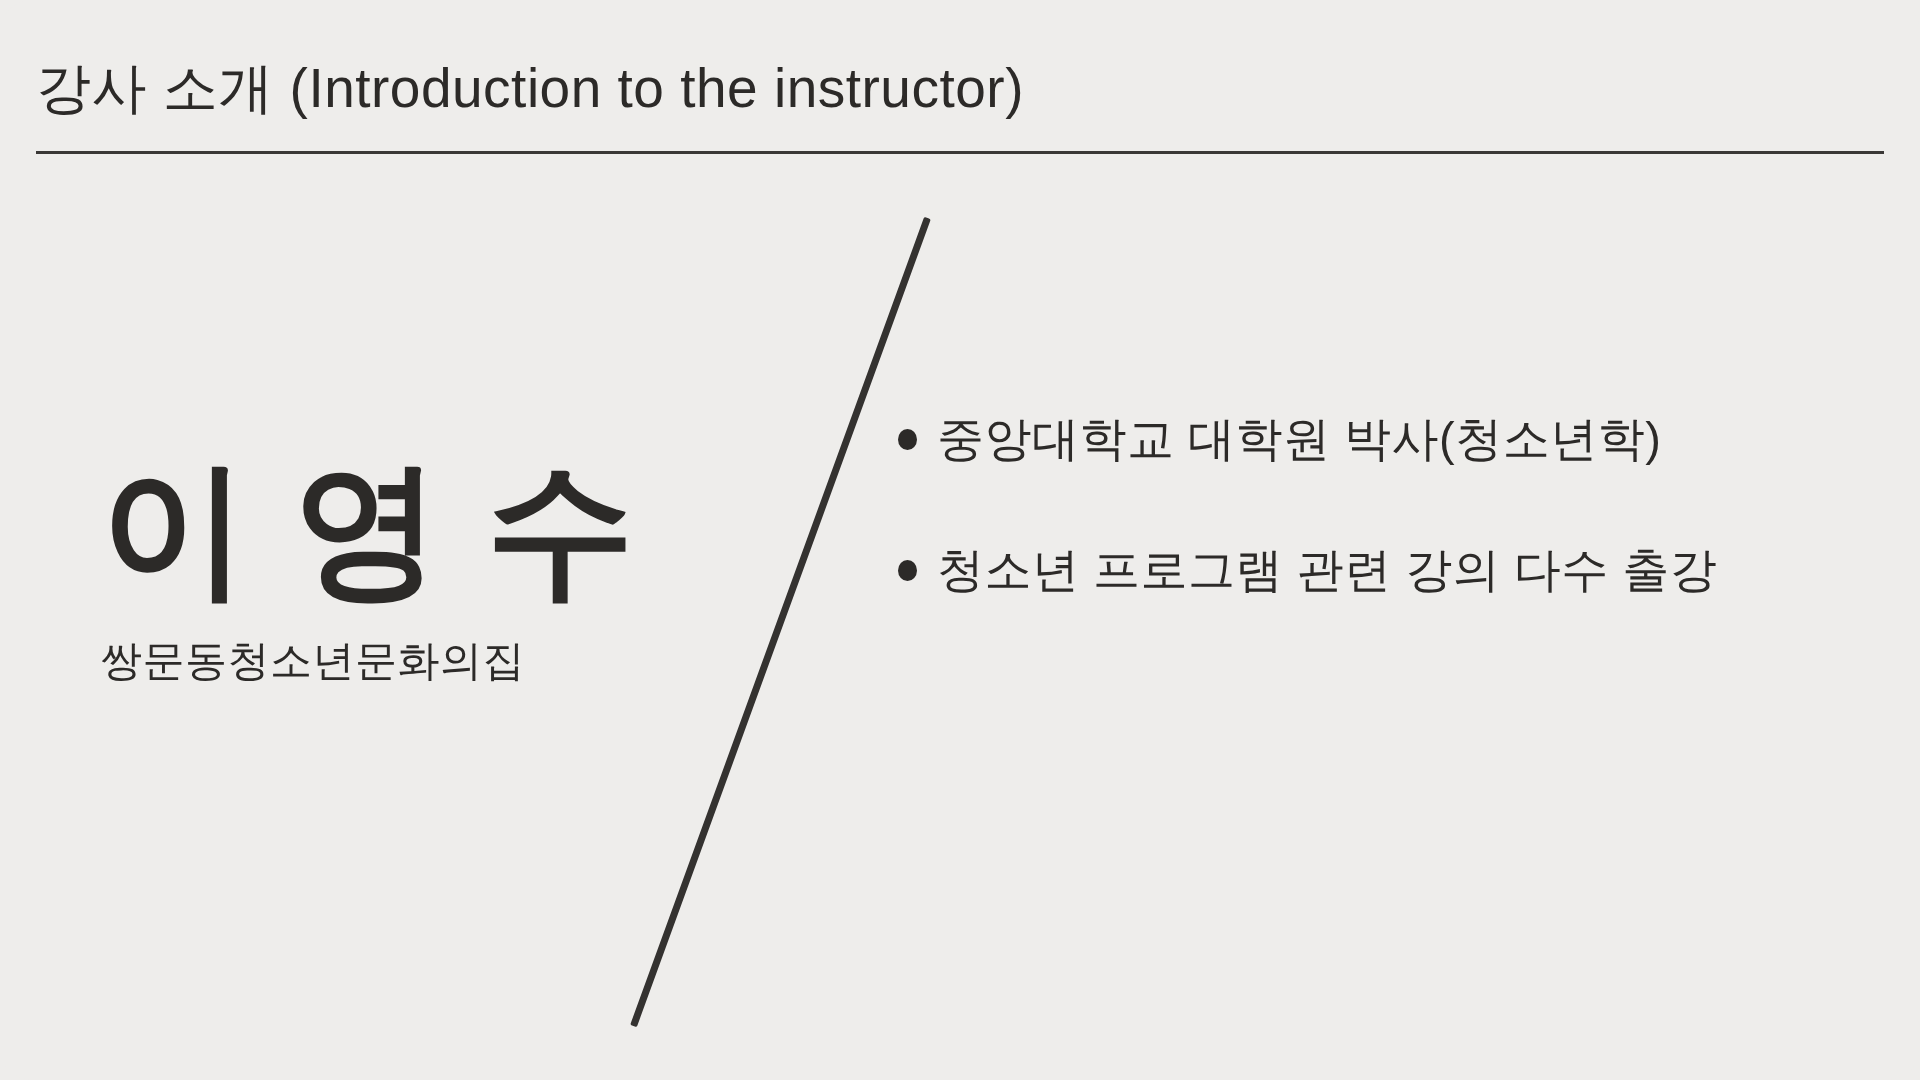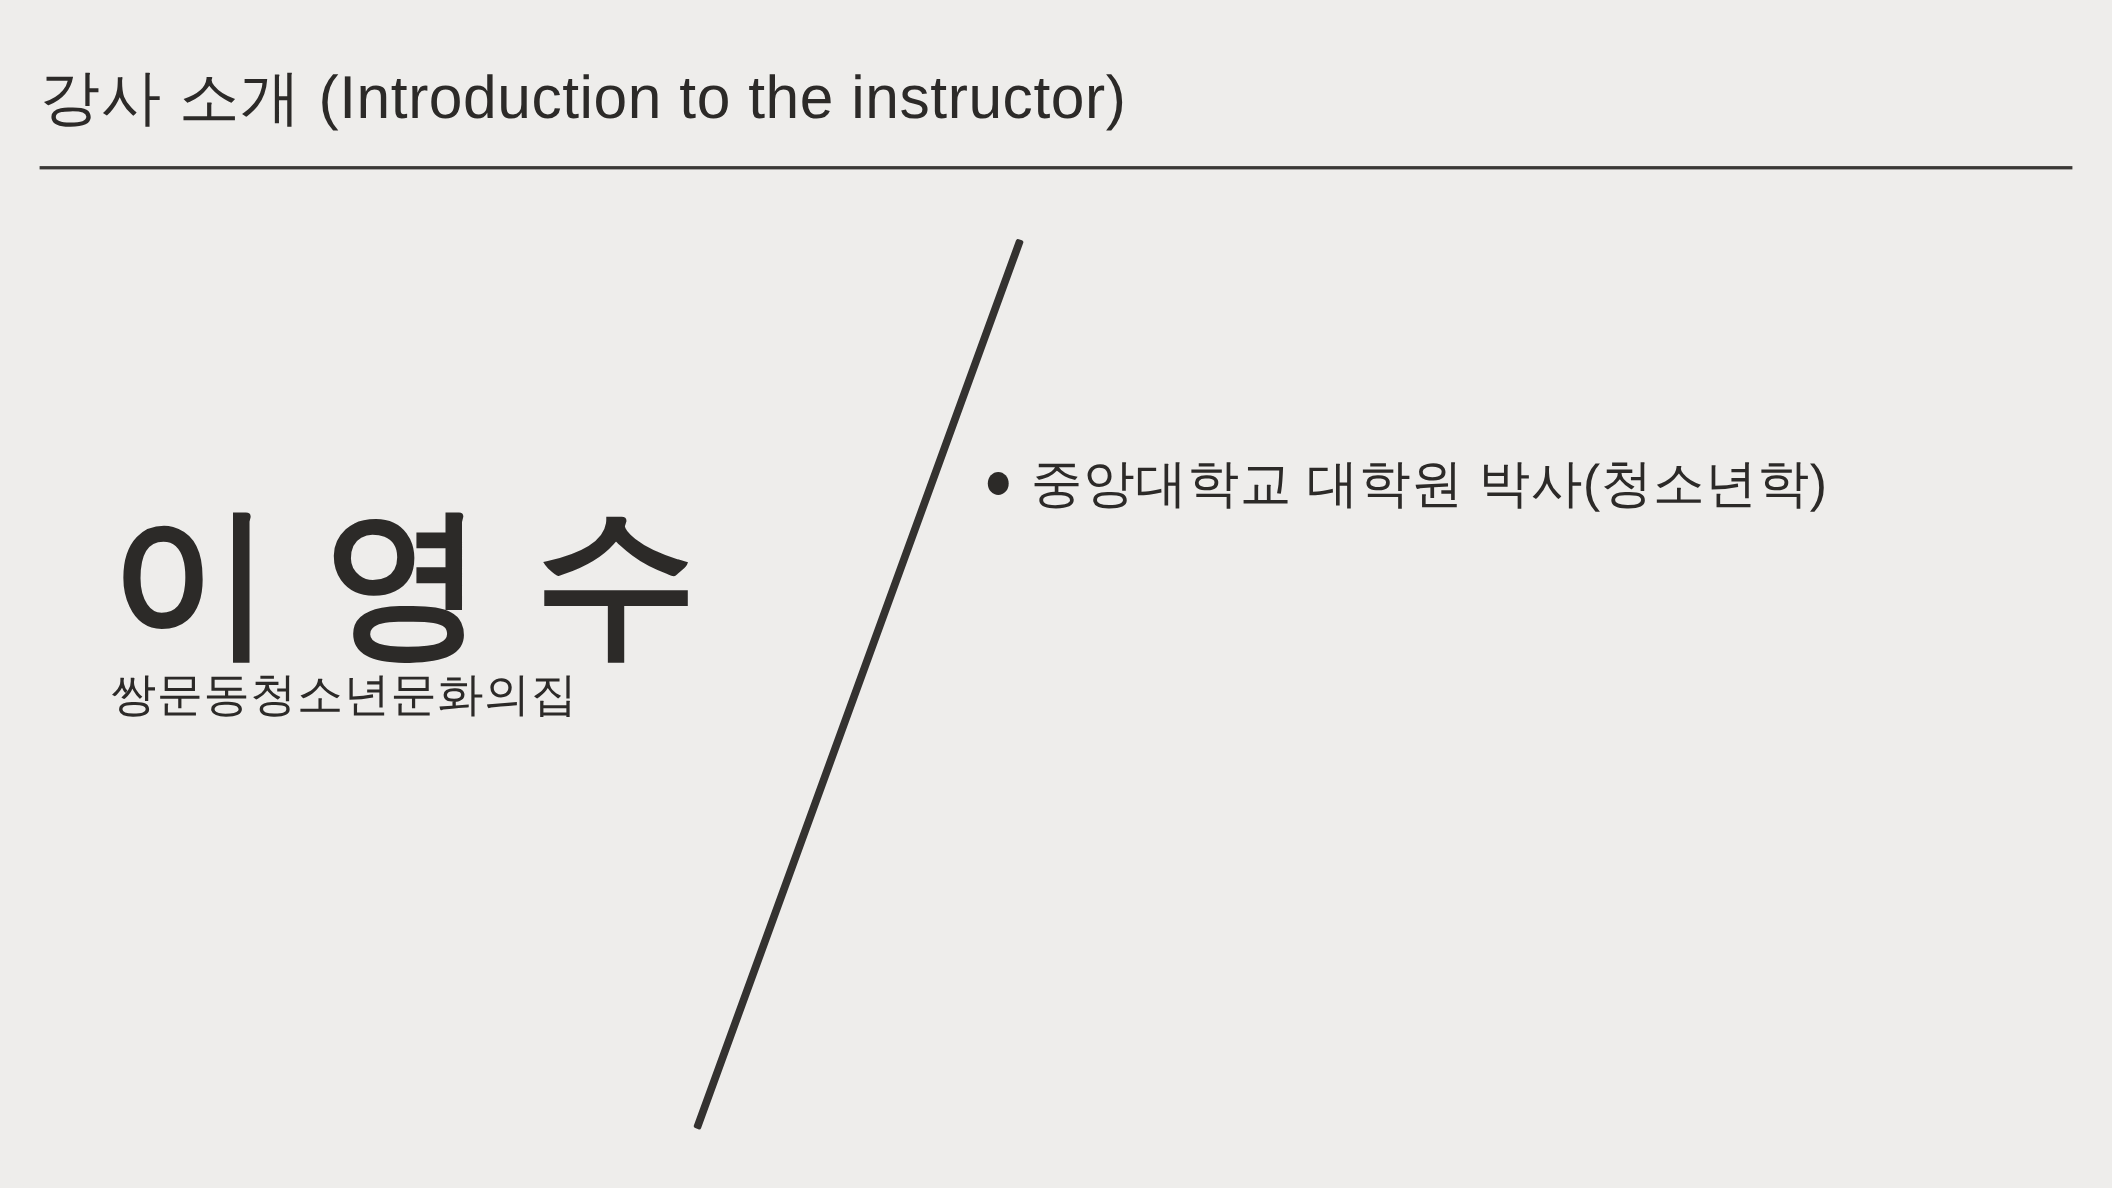--- a/index.html
+++ b/index.html
@@ -48,20 +48,21 @@
   }
   .instructor-name {
     font-size: 148px;
     font-weight: 800;
     line-height: 1.0;
     letter-spacing: 2px;
     color: #2c2a28;
     white-space: nowrap;
   }
   .instructor-affiliation {
+    margin-top: 30px;
     font-size: 42px;
     font-weight: 500;
     letter-spacing: 0.5px;
     color: #2c2a28;
     white-space: nowrap;
   }
 
   
   .diagonal-divider {
     position: absolute;
@@ -122,15 +123,19 @@
     <div class="instructor-affiliation">쌍문동청소년문화의집</div>
   </div>
 
   <div class="diagonal-divider"></div>
 
   <ul class="bullet-list">
     <li class="bullet-item">
       <span class="bullet-dot"></span>
       <span class="bullet-text">중앙대학교 대학원 박사(청소년학)</span>
     </li>
+    <li class="bullet-item">
+      <span class="bullet-dot"></span>
+      <span class="bullet-text">청소년 프로그램 관련 강의 다수 출강</span>
+    </li>
   </ul>
 
 </div>
 
 </body></html>

